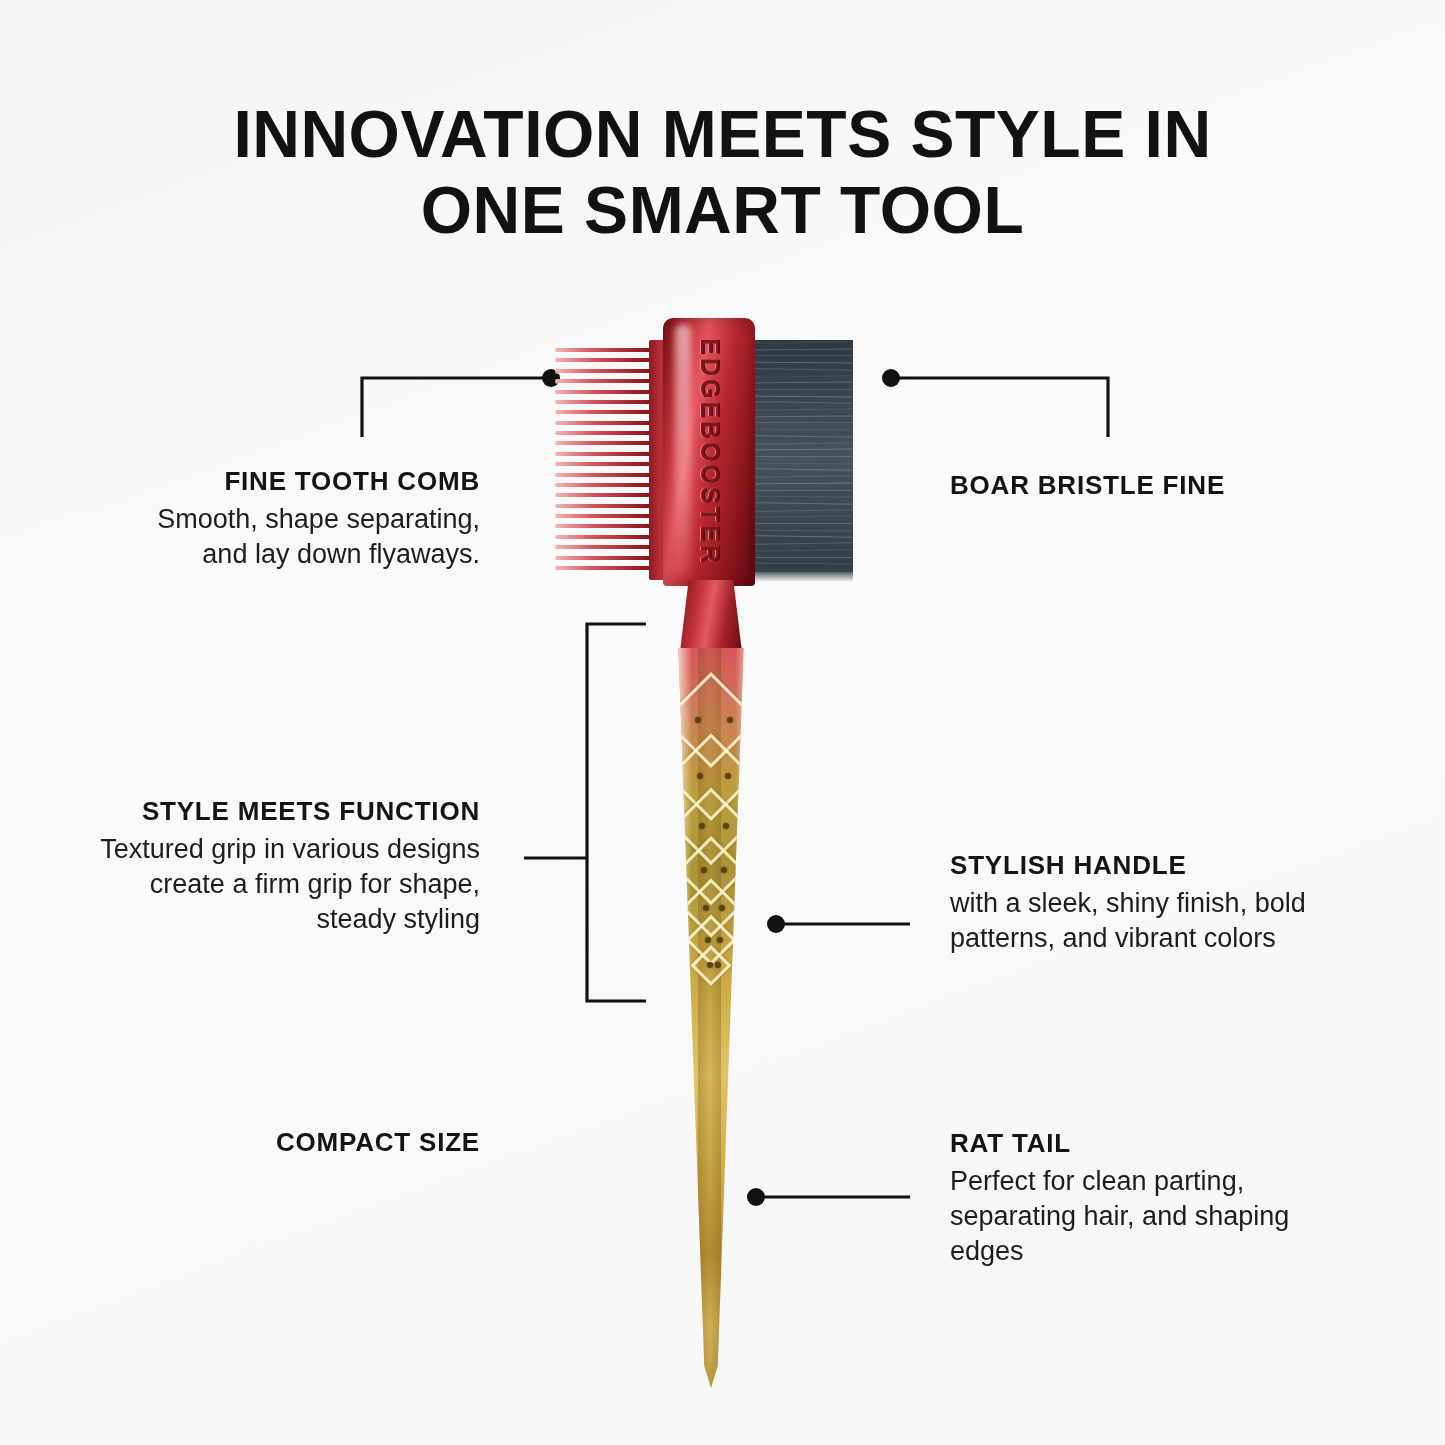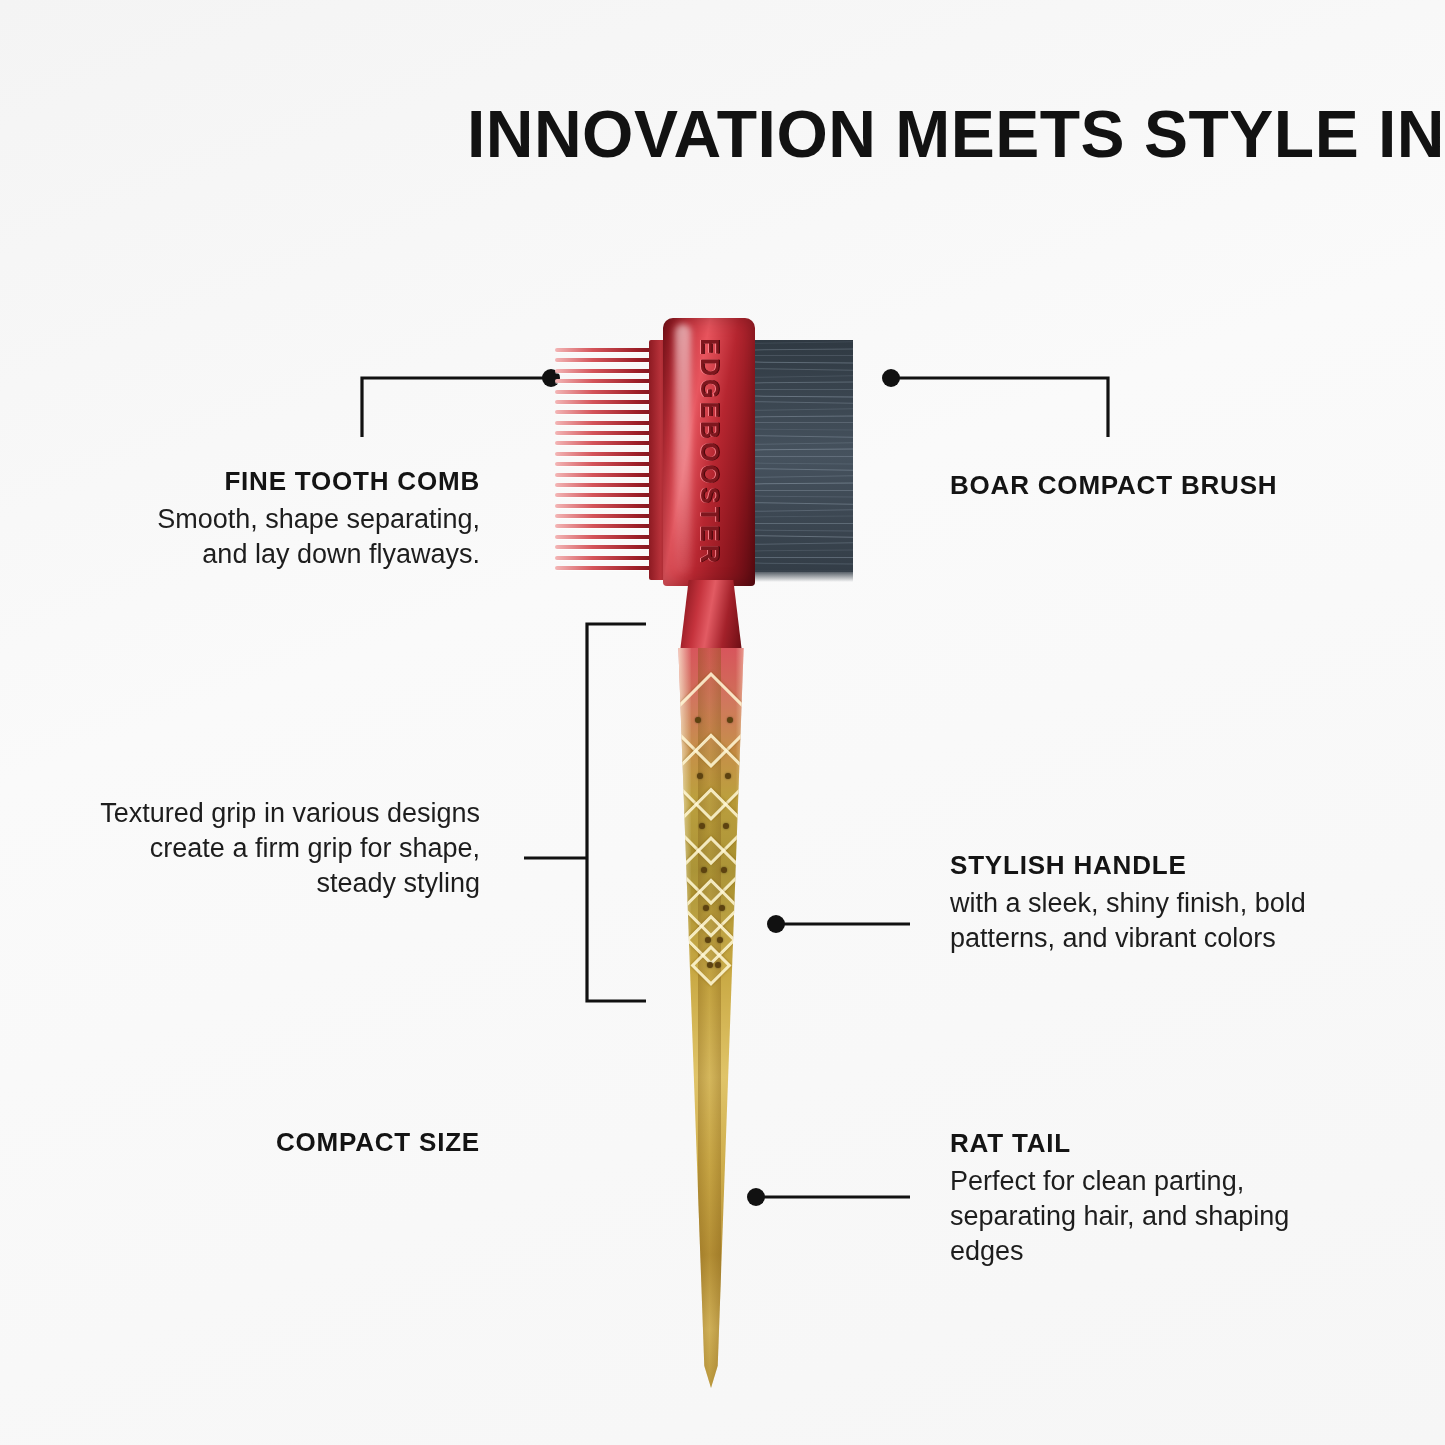--- a/index.html
+++ b/index.html
@@ -20,21 +20,21 @@
     height: 1445px;
     background: linear-gradient(160deg, #f4f4f4 0%, #fafafa 40%, #f6f6f6 100%);
   }
 
   
   .title-block {
     position: absolute;
     top: 96px;
     left: 0;
     width: 1445px;
-    text-align: right;
+    text-align: center;
   }
   .title-line {
     font-family: "Liberation Sans", sans-serif;
     font-weight: bold;
     font-size: 66px;
     line-height: 76px;
     letter-spacing: 0.5px;
     color: #121212;
     white-space: nowrap;
   }
@@ -260,20 +260,21 @@
     box-shadow: 0 0 2px rgba(0,0,0,0.5);
   }
 </style>
 </head>
 <body>
 
 <div class="page">
 
   <div class="title-block">
     <div class="title-line">INNOVATION MEETS STYLE IN</div>
+    <div class="title-line">ONE SMART TOOL</div>
   </div>
 
   <svg class="leaders" viewBox="0 0 1445 1445" width="1445" height="1445">
 
     <g>
       <path d="M549,378 L362,378 L362,437" fill="none" stroke="#111111" stroke-width="3.2"></path>
       <circle cx="551" cy="378" r="9" fill="#111111"></circle>
     </g>
 
     <g>
@@ -398,29 +399,30 @@
         </div>
     </div>
   </div>
 
   <div class="callout left" style="left:150px; top:466px; width:330px;">
     <h3>FINE TOOTH COMB</h3>
     <p>Smooth, shape separating, and lay down flyaways.</p>
   </div>
 
   <div class="callout left" style="left:90px; top:796px; width:390px;">
+    <h3>STYLE MEETS FUNCTION</h3>
     <p>Textured grip in various designs create a firm grip for shape, steady styling</p>
   </div>
 
   <div class="callout left" style="left:170px; top:1127px; width:310px;">
     <h3>COMPACT SIZE</h3>
   </div>
 
   <div class="callout right" style="left:950px; top:470px; width:400px;">
-    <h3>BOAR COMPACT BRUSH</h3>
+    <h3>BOAR BRISTLE FINE</h3>
     <ul class="bullets" id="brush-bullets"></ul>
   </div>
 
   <div class="callout right" style="left:950px; top:850px; width:400px;">
     <h3>STYLISH HANDLE</h3>
     <p>with a sleek, shiny finish, bold patterns, and vibrant colors</p>
   </div>
 
   <div class="callout right" style="left:950px; top:1128px; width:400px;">
     <h3>RAT TAIL</h3>

